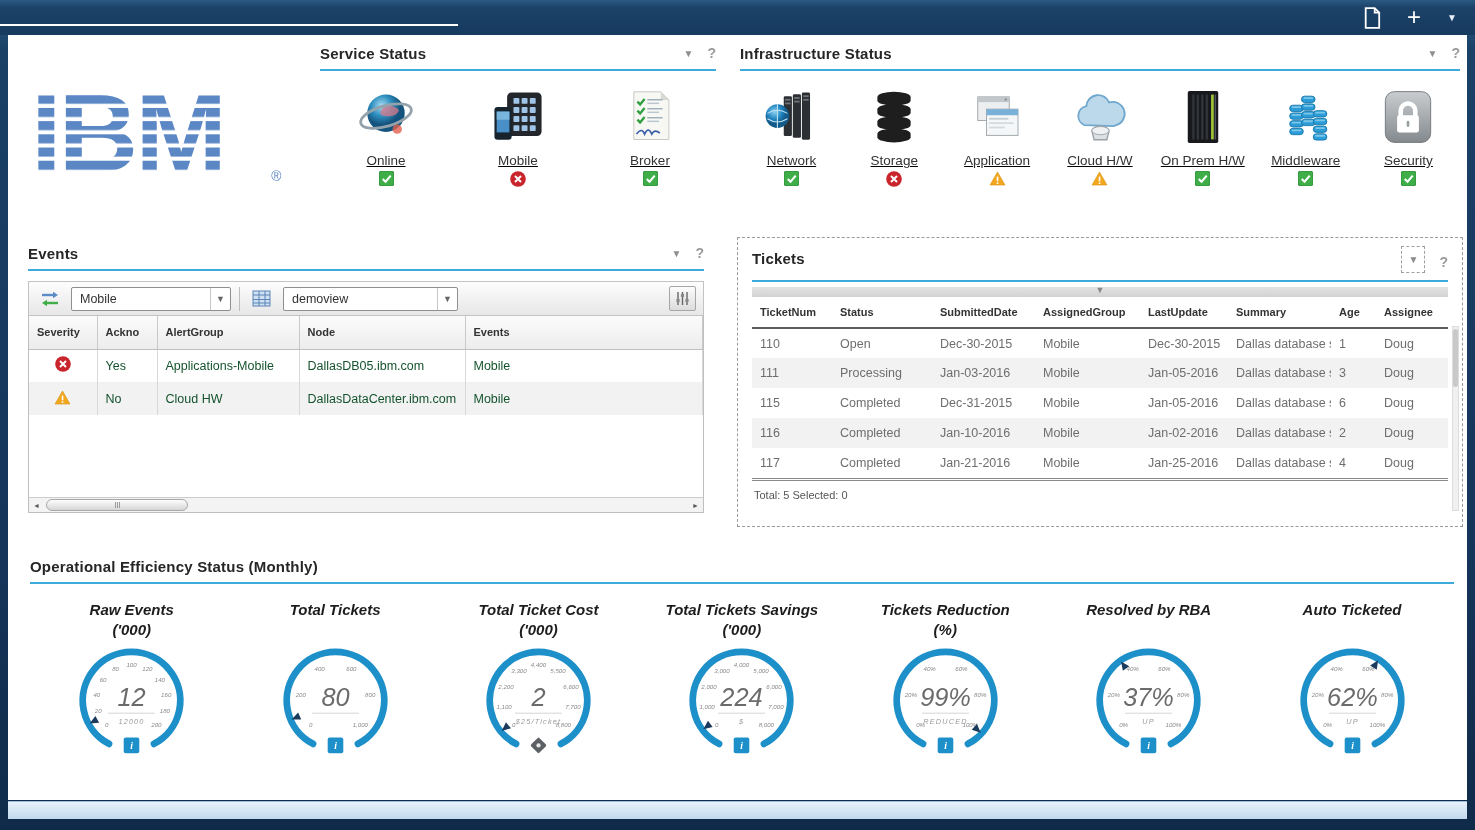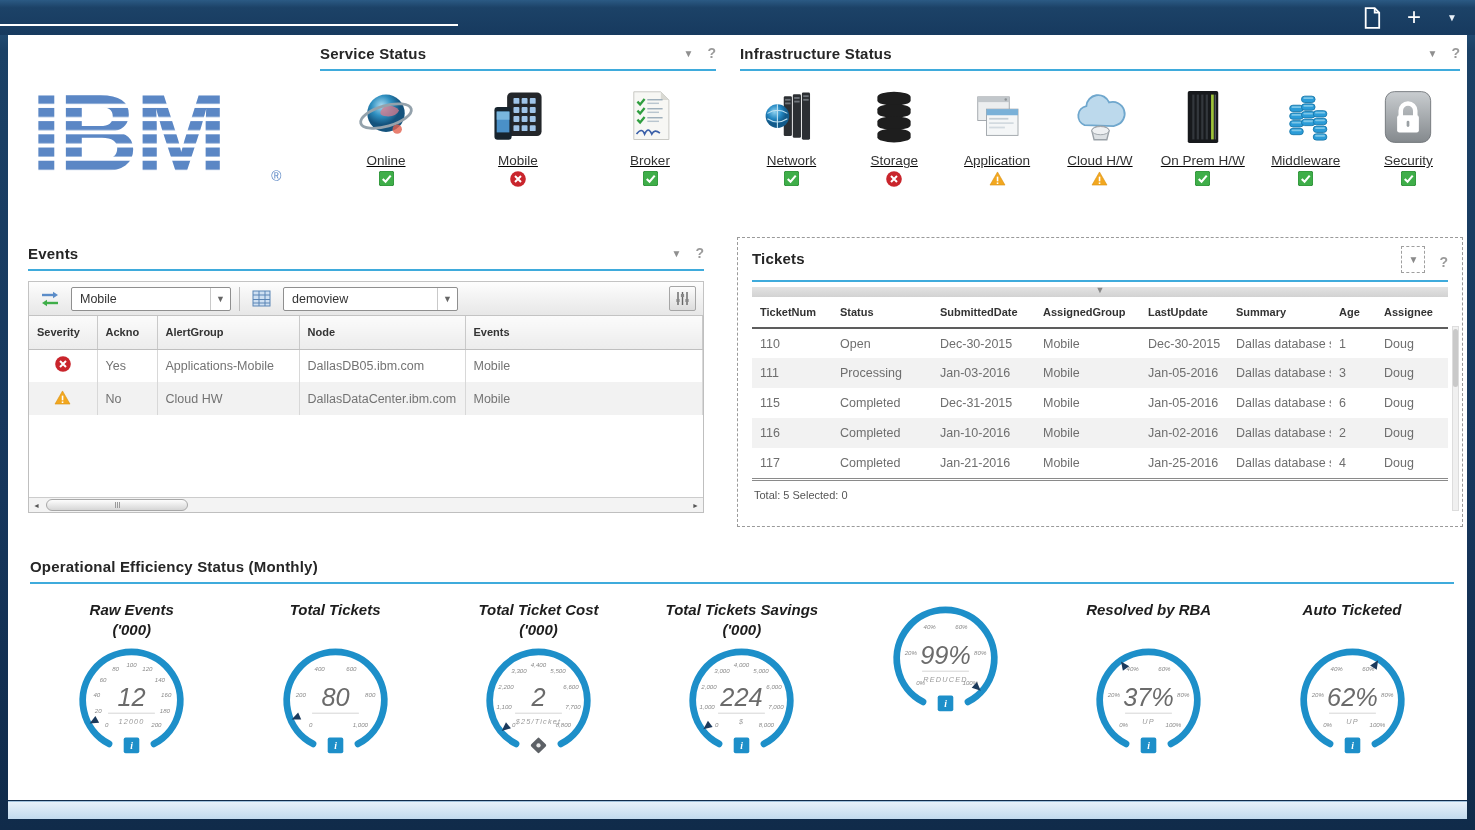--- a/index.html
+++ b/index.html
@@ -56,21 +56,21 @@
                           display:flex; align-items:center; justify-content:center; color:#666; font-size:9px; }
   .ev-divider { width:1px; height:24px; background:#bdbdbd; }
   .icon-btn { width:27px; height:25px; display:flex; align-items:center; justify-content:center; cursor:pointer; }
   .btn-bordered { border:1px solid #a6a6a6; border-radius:2px; background:linear-gradient(180deg,#fcfcfc,#dcdcdc); }
   table.grid { border-collapse:collapse; table-layout:fixed; width:100%; background:#fff; }
   #events-table-wrap { border:1px solid #bfbfbf; border-top:none; }
   table.grid th { font-size:11px; color:#333; text-align:left; font-weight:bold;
                   background:linear-gradient(180deg,#fbfbfb,#ececec);
                   border-right:1px solid #c9c9c9; border-bottom:1px solid #bfbfbf;
                   height:33px; padding:0 8px; cursor:pointer; }
-  table.grid td { font-size:12.5px; color:#737373; height:33px; padding:0 8px;
+  table.grid td { font-size:12.5px; color:#14532d; height:33px; padding:0 8px;
                   border-right:1px solid #d8d8d8; overflow:hidden; white-space:nowrap; }
   table.grid tr.alt td { background:#f2f2f2; }
   .ev-filler { height:82px; background:#fff; }
   .hscroll { height:15px; background:#f3f3f3; border-top:1px solid #ccc; position:relative; }
   .hs-arrow { position:absolute; top:0; width:15px; height:14px; display:flex; align-items:center;
               justify-content:center; font-size:7px; color:#555; cursor:pointer; }
   .hs-thumb { position:absolute; left:17px; top:1px; width:142px; height:12px; border:1px solid #a8a8a8;
               border-radius:7px; background:linear-gradient(180deg,#fdfdfd,#d6d6d6);
               display:flex; align-items:center; justify-content:center; gap:1px; cursor:pointer; }
   .hs-thumb i { display:block; width:1px; height:6px; background:#9a9a9a; }
@@ -676,20 +676,21 @@
               <text class="gval" x="60" y="66">224</text>
               <line x1="36" y1="73" x2="84" y2="73" stroke="#d4d4d4" stroke-width="1"></line>
               <text class="gsub" x="60" y="84">$</text>
               <g>
                 <rect x="52" y="98" width="16" height="16" rx="2" fill="#1d8fc9"></rect>
                 <text class="gi" x="60" y="110">i</text>
               </g>
             </svg>
   </div>
   <div class="gauge-col">
+    <div class="g-title">Tickets Reduction<br>(%)</div>
     <svg width="117" height="119" viewBox="0 0 120 122">
               <text class="gtick" x="34.5" y="87.5">0%</text>
               <text class="gtick" x="24.4" y="56.4">20%</text>
               <text class="gtick" x="43.7" y="29.9">40%</text>
               <text class="gtick" x="76.3" y="29.9">60%</text>
               <text class="gtick" x="95.6" y="56.4">80%</text>
               <text class="gtick" x="85.5" y="87.5">100%</text>
               <path d="M 36.9 104.4 A 50 50 0 1 1 83.1 104.4" fill="none" stroke="#1d8fc9" stroke-width="7" stroke-linecap="round"></path>
               <g transform="translate(92.5,89.6) rotate(132.3)">
                 <path d="M0 -5 L4 4 L-4 4 Z" fill="#1b3a5c"></path>

